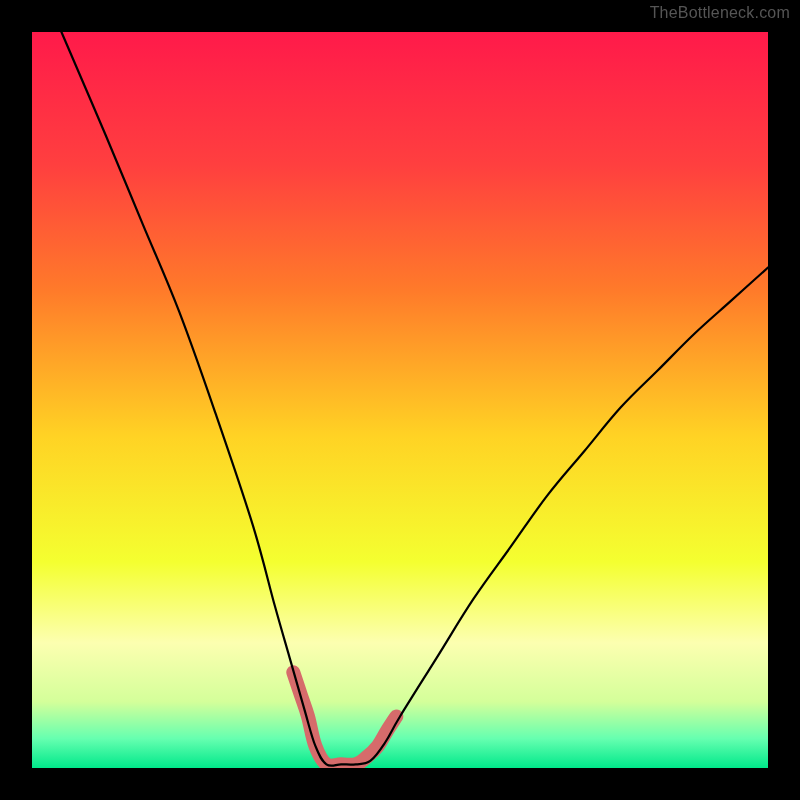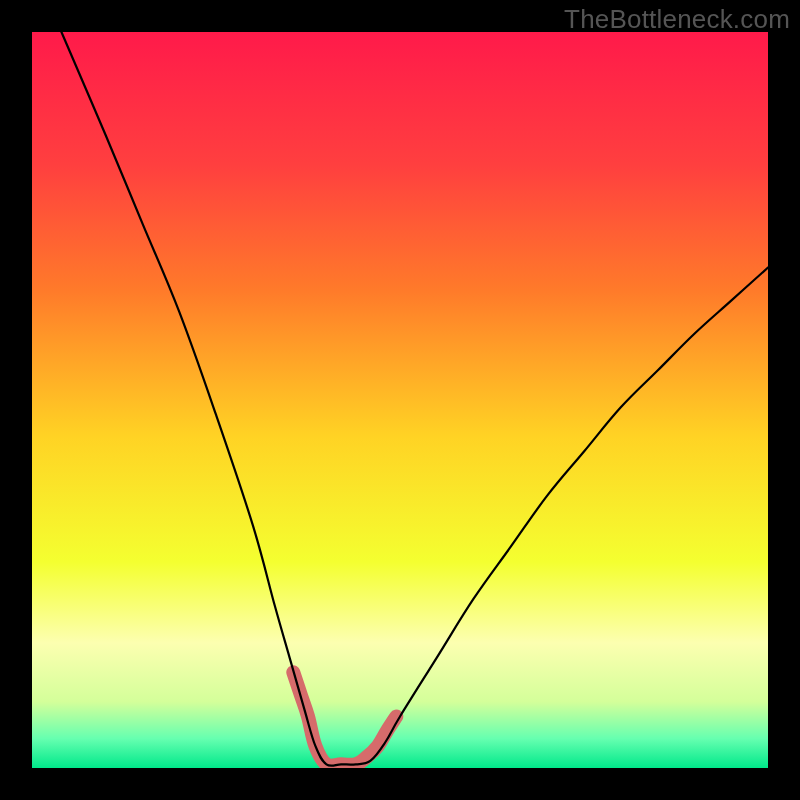--- a/index.html
+++ b/index.html
@@ -32,21 +32,21 @@
   }
   .curve-layer {
     position: absolute;
     inset: 0;
   }
   .watermark {
     position: absolute;
     top: 4px;
     right: 10px;
     color: #555;
-    font-size: 26px;
+    font-size: 16px;
     font-weight: 400;
     letter-spacing: 0.2px;
     font-family: Arial, sans-serif;
   }
 </style>
 </head>
 <body>
 
 <div class="frame">
 

